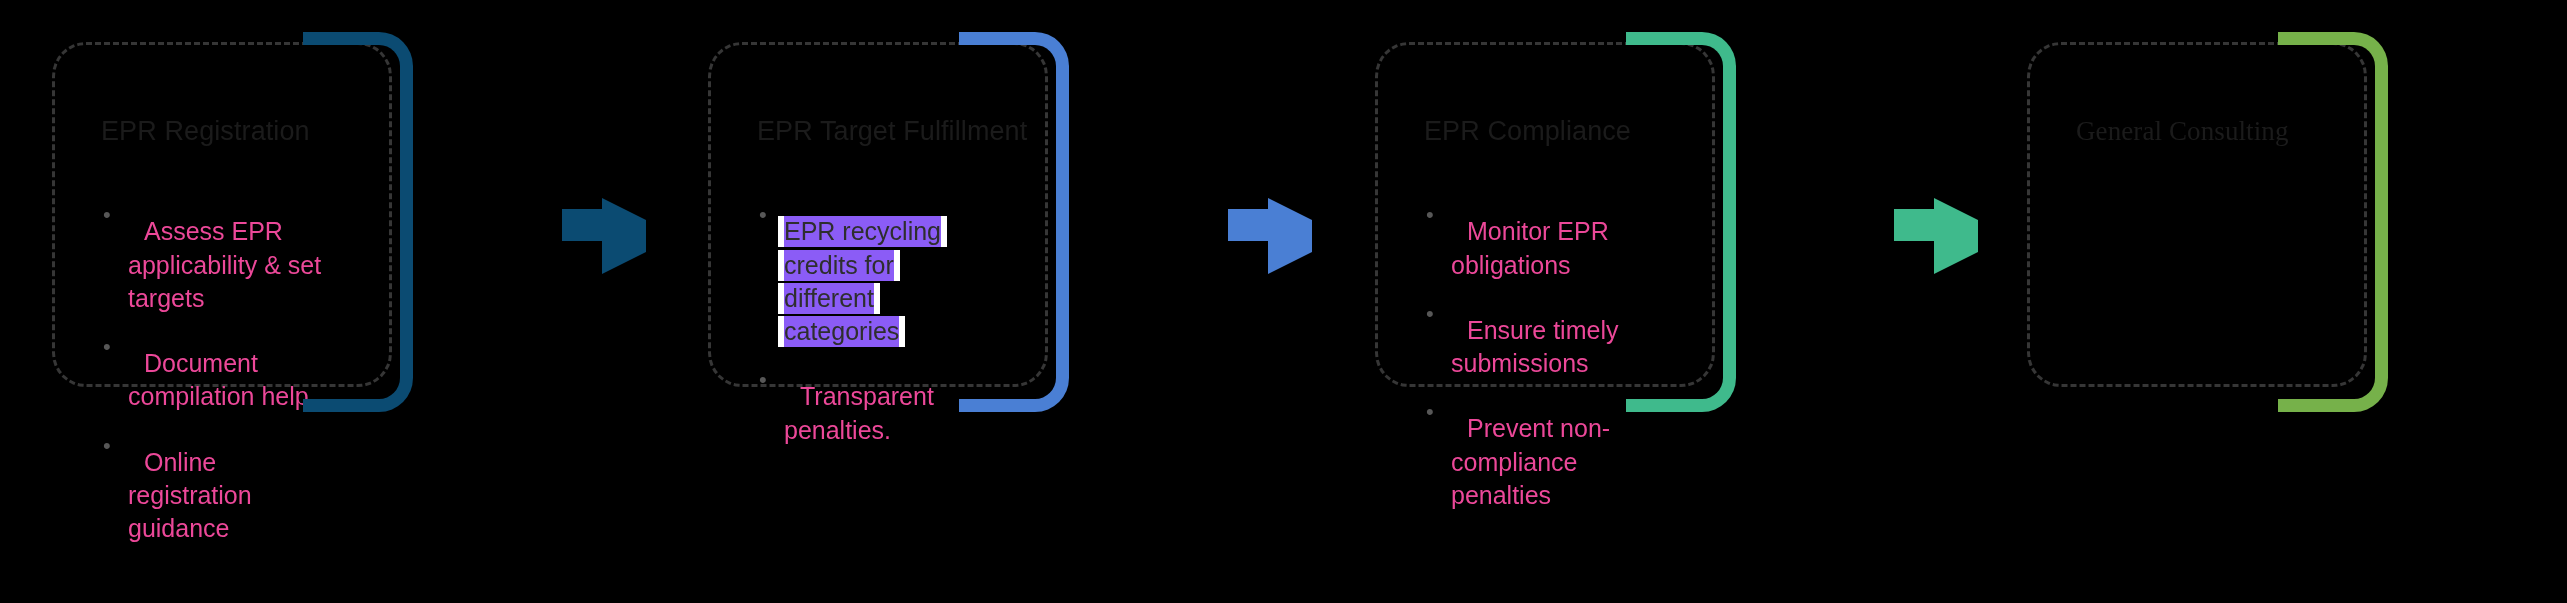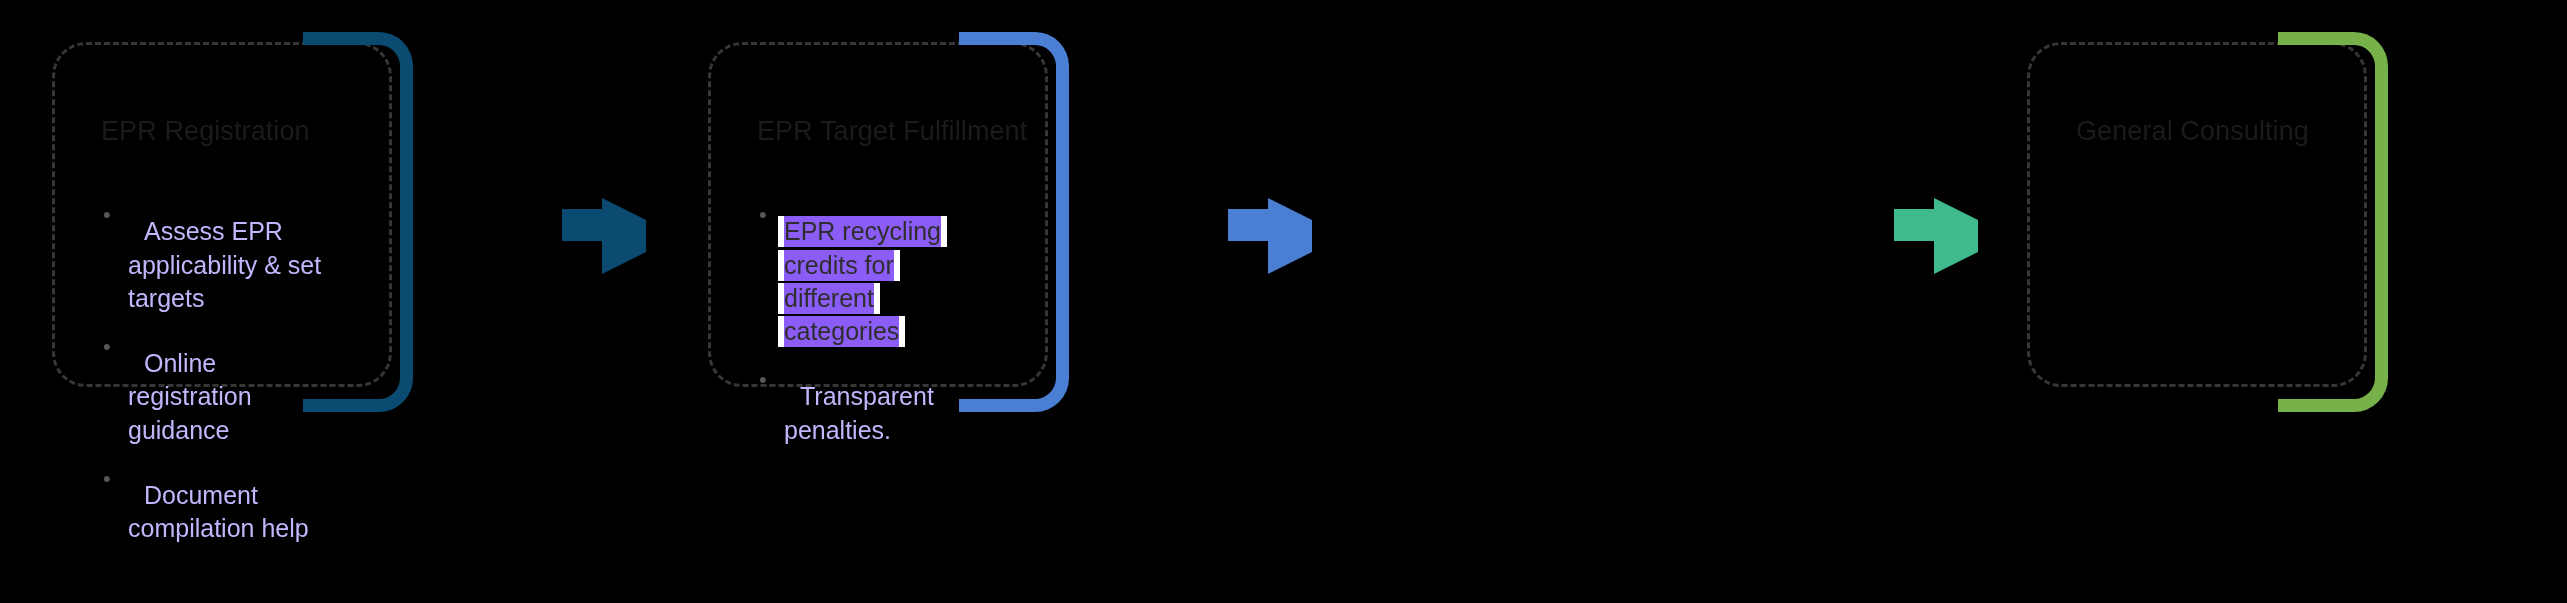--- a/index.html
+++ b/index.html
@@ -51,21 +51,21 @@
   }
 
   .bullets {
     list-style: none;
   }
 
   .bullets li {
     position: relative;
     font-size: 25px;
     line-height: 1.33;
-    color: #c4b5fd;
+    color: #ec4899;
     padding-left: 27px;
     margin-bottom: 0px;
   }
 
   .bullets li::before {
     content: "\2022";
     position: absolute;
     left: 2px;
     top: 0;
     color: #575757;
@@ -127,43 +127,43 @@
     height: 0;
     border-top: 22px solid transparent;
     border-bottom: 22px solid transparent;
     border-left: 44px solid currentColor;
   }
 
   
   #step-1 { left: 20px; }
   #step-2 { left: 676px; }
   #step-3 { left: 1343px; }
-  #step-4 { left: 1995px; }
+  #step-4 { left: 1995px; font-family: Liberation Serif, serif; }
 
   #conn-1 { left: 530px; }
   #conn-2 { left: 1196px; }
   #conn-3 { left: 1862px; }
 </style>
 </head>
 <body>
 
 <div id="flow-root">
 
   <div class="step" id="step-1">
     <div class="card">
       <div class="card-title">EPR Registration</div>
       <ul class="bullets">
         <li>
           <span class="bl">Assess EPR applicability &amp; set targets</span>
         </li>
         <li>
+          <span class="bl">Document compilation help</span>
+        </li>
+        <li>
           <span class="bl">Online registration guidance</span>
-        </li>
-        <li>
-          <span class="bl">Document compilation help</span>
         </li>
       </ul>
     </div>
     <div class="bracket" style="color:#0b4b72"></div>
   </div>
 
   <div class="connector" id="conn-1" style="color:#0b4b72">
     <span class="bar"></span>
     <span class="head"></span>
   </div>
@@ -181,20 +181,37 @@
       </ul>
     </div>
     <div class="bracket" style="color:#4a7fd4"></div>
   </div>
 
   <div class="connector" id="conn-2" style="color:#4a7fd4">
     <span class="bar"></span>
     <span class="head"></span>
   </div>
 
+  <div class="step" id="step-3">
+    <div class="card">
+      <div class="card-title">EPR Compliance</div>
+      <ul class="bullets">
+        <li>
+          <span class="bl">Monitor EPR obligations</span>
+        </li>
+        <li>
+          <span class="bl">Ensure timely submissions</span>
+        </li>
+        <li>
+          <span class="bl">Prevent non-compliance penalties</span>
+        </li>
+      </ul>
+    </div>
+    <div class="bracket" style="color:#3fba8c"></div>
+  </div>
 
   <div class="connector" id="conn-3" style="color:#3fba8c">
     <span class="bar"></span>
     <span class="head"></span>
   </div>
 
   <div class="step" id="step-4">
     <div class="card">
       <div class="card-title">General Consulting</div>
     </div>

